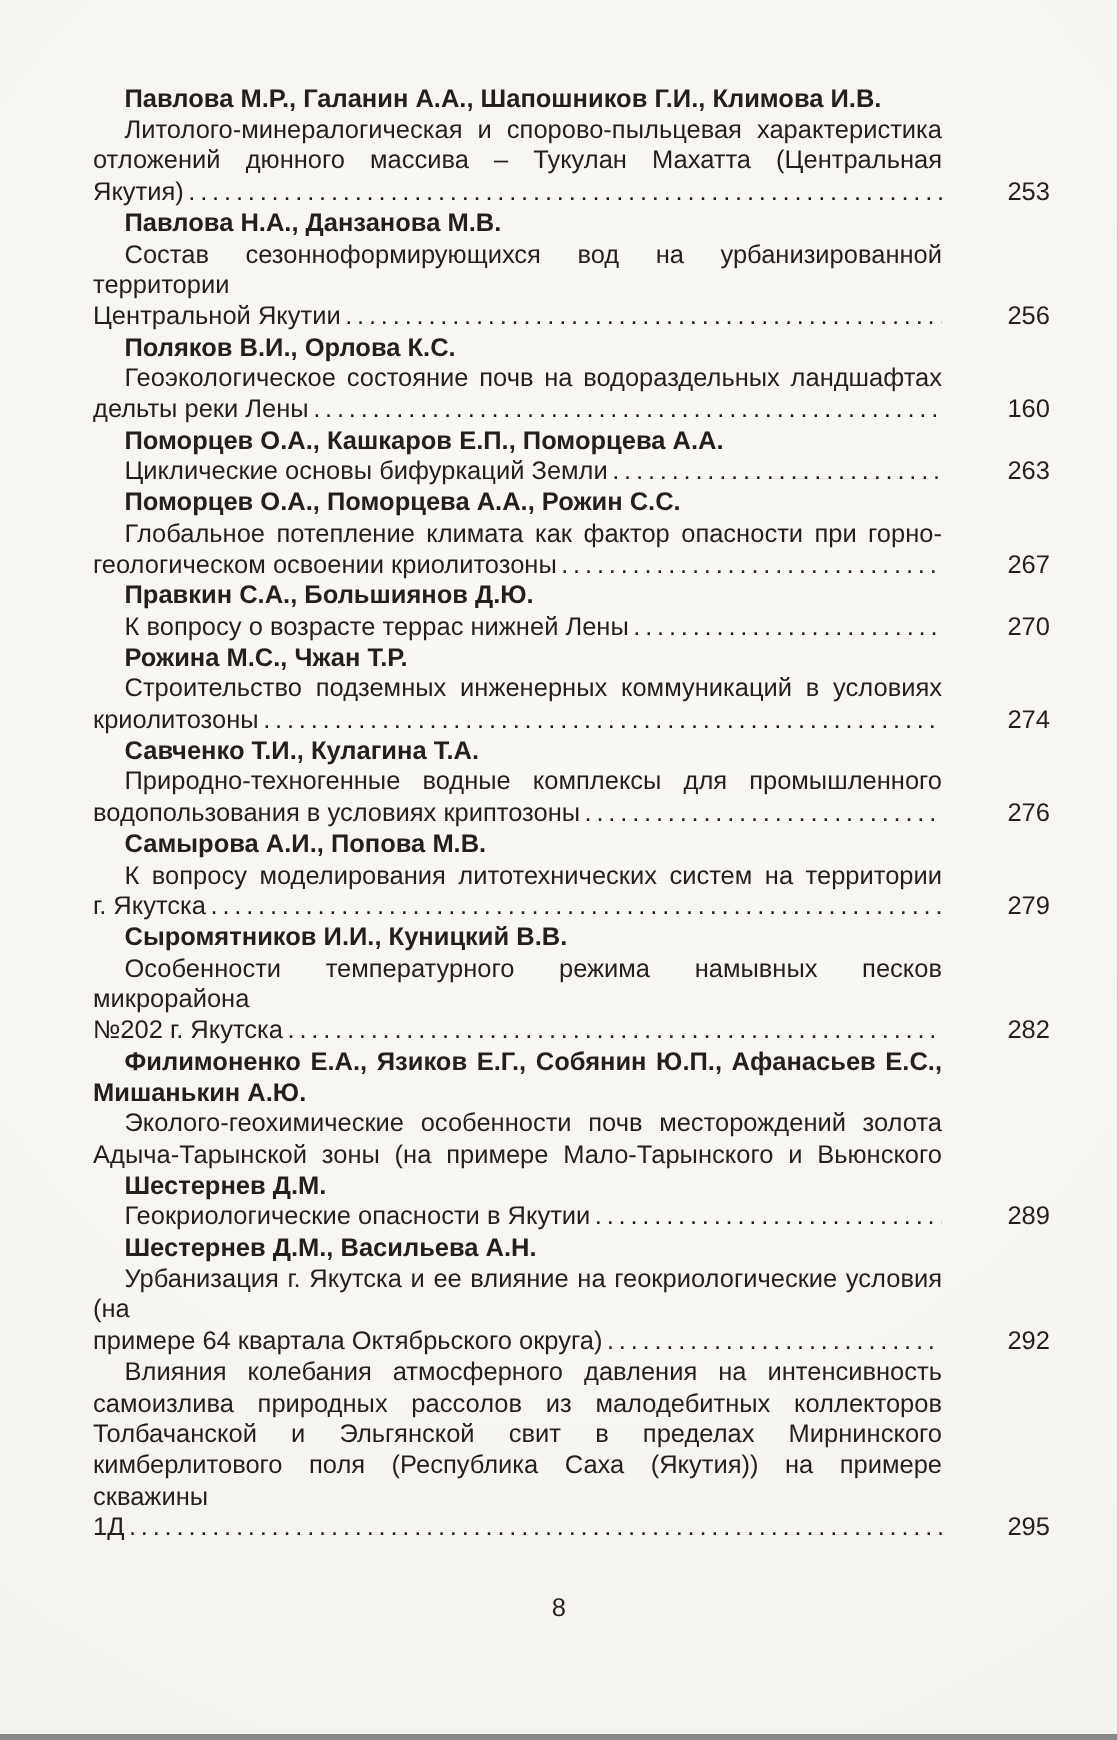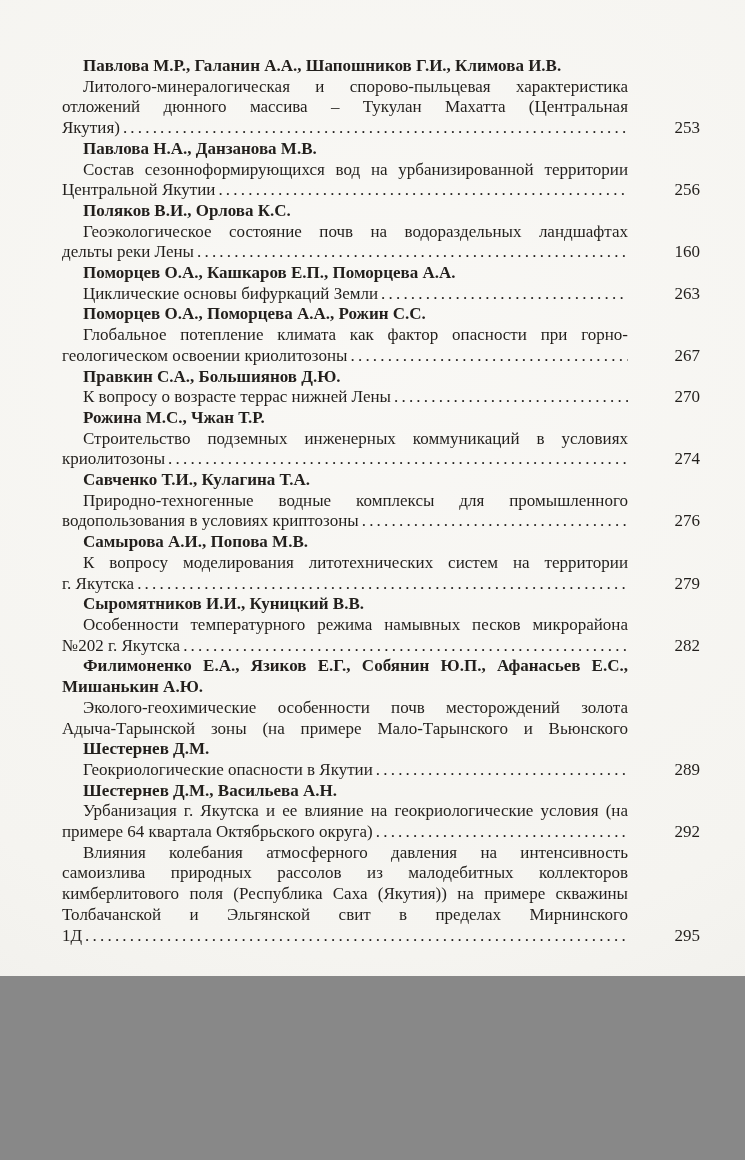--- a/index.html
+++ b/index.html
@@ -1,26 +1,26 @@
 <!DOCTYPE html>
 <html><head>
 <meta charset="utf-8">
 <style>
   * { margin: 0; padding: 0; box-sizing: border-box; }
   html, body { background: #888; }
   .page {
     position: relative;
     width: 745px;
-    height: 976px;
+    height: 1156px;
     margin: 0 auto;
     overflow: hidden;
     background: #f6f5f2;
     background-image: radial-gradient(120% 90% at 50% 35%, #f9f8f5 0%, #f5f4f0 70%, #efeeea 100%);
     color: #221f1c;
-    font-family: Liberation Serif, serif;
+    font-family: Liberation Sans, sans-serif;
     font-size: 17px;
     line-height: 20.7px;
   }
   .toc {
     position: absolute;
     left: 62px;
     top: 56px;
     width: 638px;
   }
   .authors {
@@ -215,22 +215,22 @@
       <span class="last-text">примере 64 квартала Октябрьского округа)</span>
       <span class="leader"></span>
       <span class="pagenum">292</span>
     </div>
   </section>
 
   <section class="entry">
     <div class="title-body">
           <div class="t-line first">Влияния колебания атмосферного давления на интенсивность</div>
           <div class="t-line">самоизлива природных рассолов из малодебитных коллекторов</div>
+          <div class="t-line">Толбачанской и Эльгянской свит в пределах Мирнинского</div>
           <div class="t-line">кимберлитового поля (Республика Саха (Якутия)) на примере скважины</div>
-          <div class="t-line">Толбачанской и Эльгянской свит в пределах Мирнинского</div>
         </div>
     <div class="last-row">
       <span class="last-text">1Д</span>
       <span class="leader"></span>
       <span class="pagenum">295</span>
     </div>
   </section>
 </main>
   <div class="footer">
     <span>8</span>

